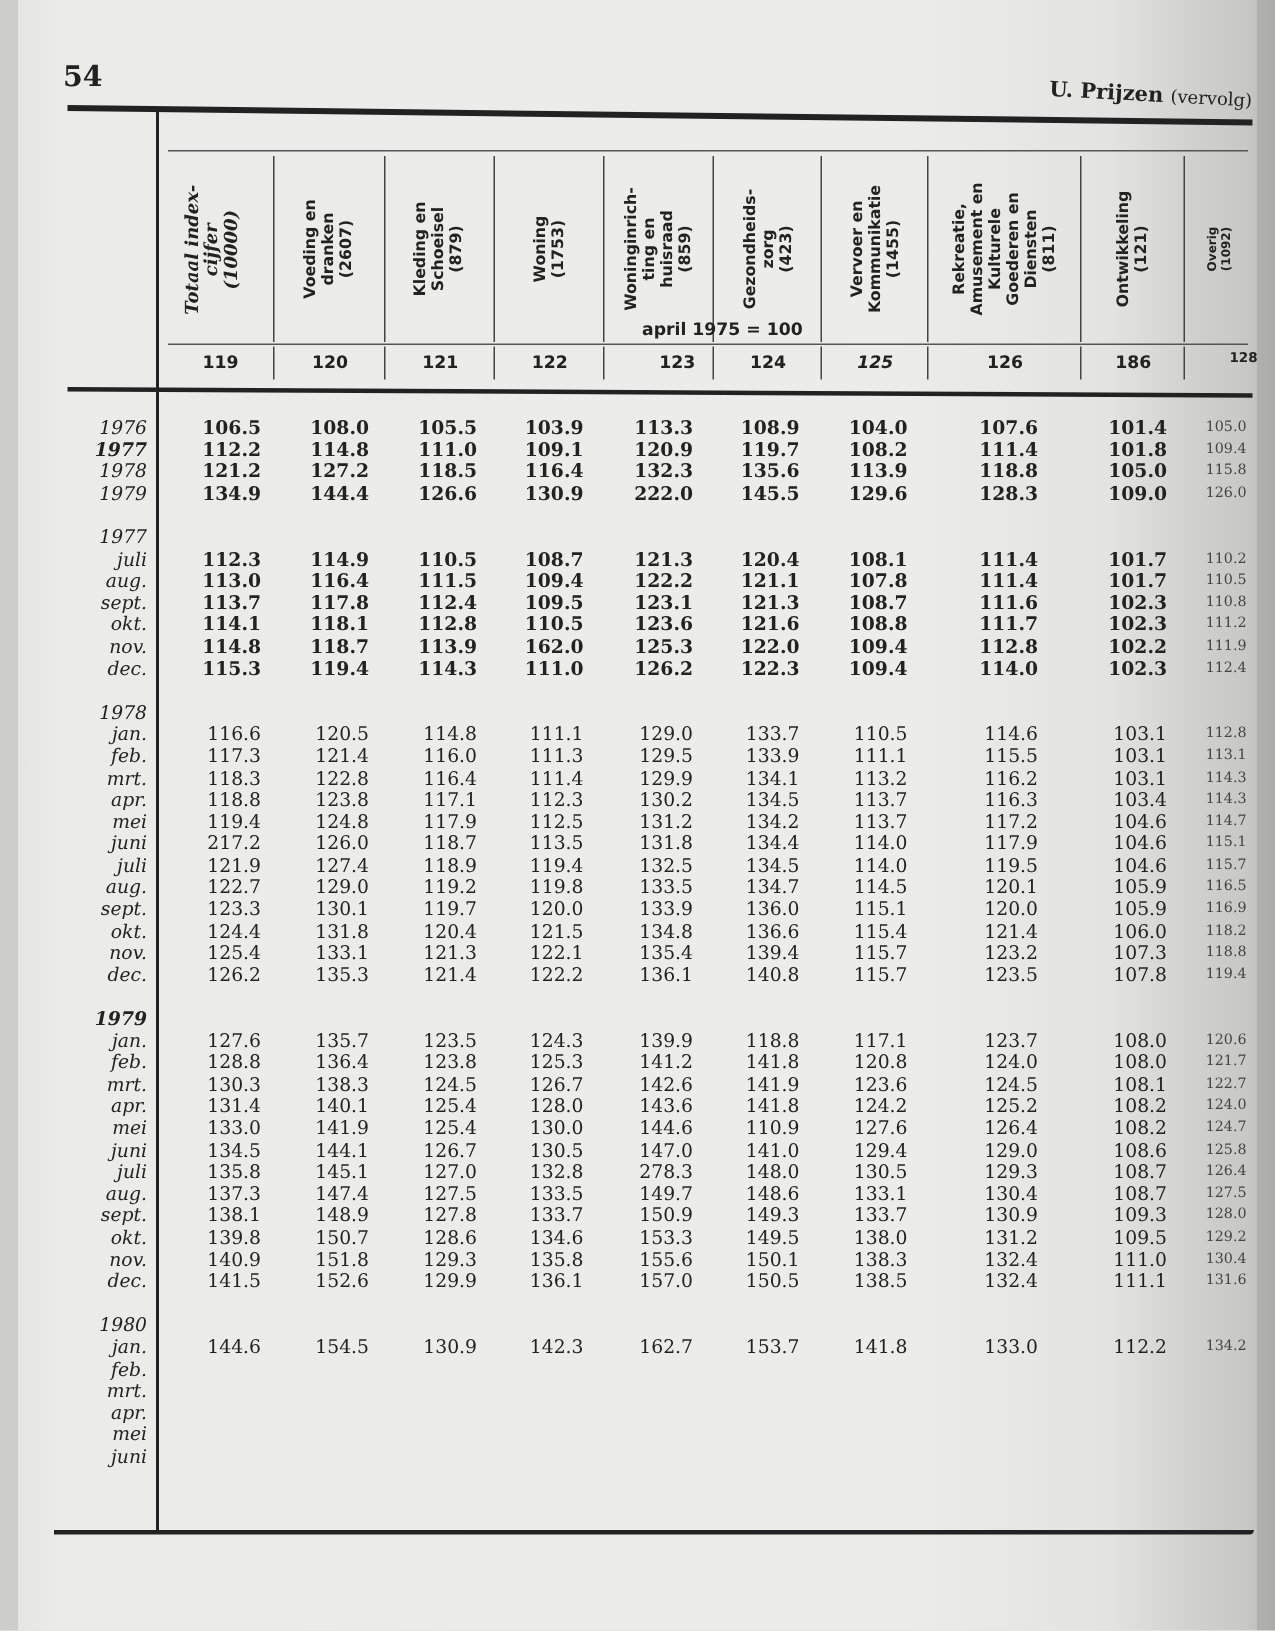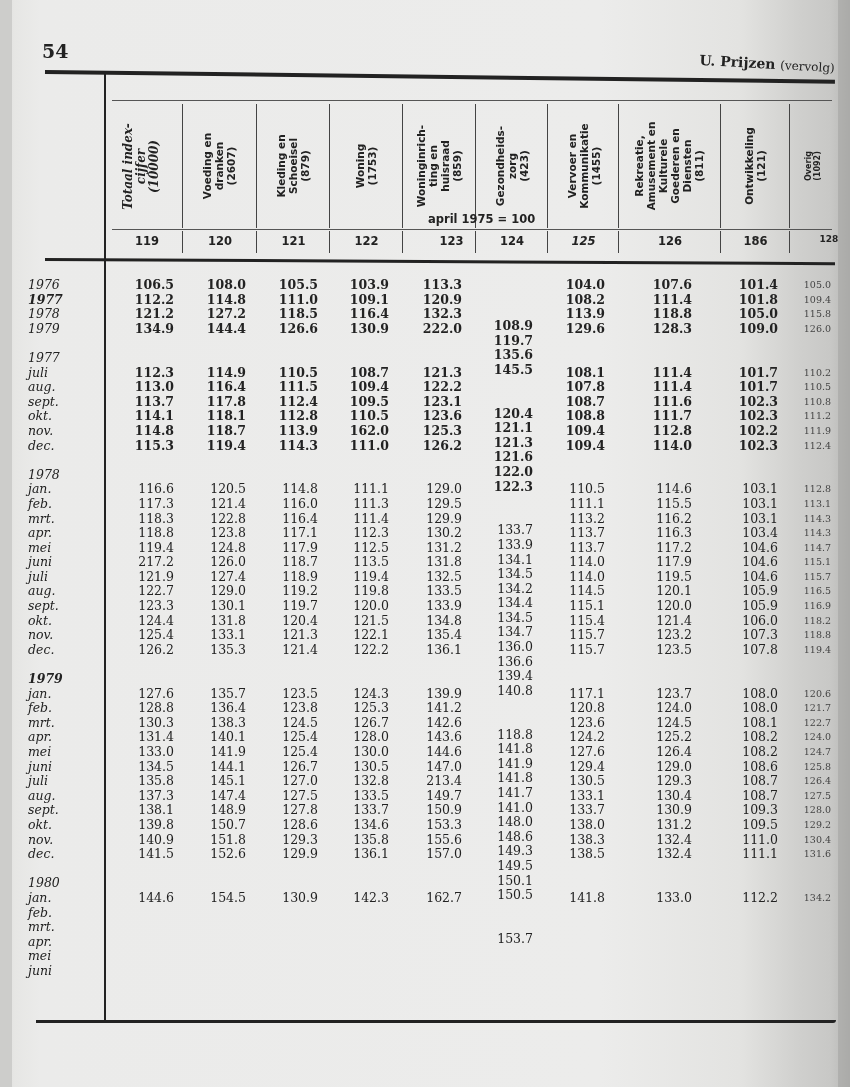--- a/index.html
+++ b/index.html
@@ -52,21 +52,21 @@
   .num-rule { position: absolute; left: 112px; top: 229px; width: 720px; height: 1px; background: #555; }
   .col-num {
     position: absolute; top: 234px; text-align: center;
     font-family: "DejaVu Sans", sans-serif; font-size: 11.5px; font-weight: bold; color: #222;
   }
   .col-num-sep { position: absolute; top: 231px; height: 22px; width: 1px; background: #444; }
   .rowlabels {
     position: absolute; left: 18px; top: 278px; width: 80px;
     font-family: "DejaVu Serif", serif; font-style: italic; font-size: 12.5px; line-height: 14.6px; color: #222;
   }
-  .rowlabels div { height: 14.6px; padding-left: 10px; white-space: nowrap; }
+  .rowlabels div { height: 14.6px; padding-left: 10px; white-space: nowrap; text-align: right; }
   .rowlabels .b { font-weight: bold; }
   .datacol {
     position: absolute; top: 278px;
     font-family: "DejaVu Serif", serif; font-size: 12.5px; line-height: 14.6px; color: #222; text-align: right;
   }
   .datacol div { height: 14.6px; white-space: nowrap; }
   .datacol .b { font-weight: bold; }
   .datacol.small { font-size: 9.5px; color: #444; }
   .right-edge { position: absolute; left: 838px; top: 0; width: 12px; height: 1087px; background: #9b9b99; opacity: 0.45; }
 </style>
@@ -453,36 +453,36 @@
       <div>135.4</div>
       <div>136.1</div>
       <div>&nbsp;</div>
       <div>&nbsp;</div>
       <div>139.9</div>
       <div>141.2</div>
       <div>142.6</div>
       <div>143.6</div>
       <div>144.6</div>
       <div>147.0</div>
-      <div>213.4</div>
+      <div>278.3</div>
       <div>149.7</div>
       <div>150.9</div>
       <div>153.3</div>
       <div>155.6</div>
       <div>157.0</div>
       <div>&nbsp;</div>
       <div>&nbsp;</div>
       <div>162.7</div>
       <div>&nbsp;</div>
       <div>&nbsp;</div>
       <div>&nbsp;</div>
       <div>&nbsp;</div>
       <div>&nbsp;</div>
     </div>
-  <div class="datacol" style="left:477px;width:56px;margin-top:41px;">
+  <div class="datacol" style="left:477px;width:56px;">
       <div class="b">108.9</div>
       <div class="b">119.7</div>
       <div class="b">135.6</div>
       <div class="b">145.5</div>
       <div class="b">&nbsp;</div>
       <div class="b">&nbsp;</div>
       <div class="b">120.4</div>
       <div class="b">121.1</div>
       <div class="b">121.3</div>
       <div class="b">121.6</div>
@@ -501,21 +501,21 @@
       <div>136.0</div>
       <div>136.6</div>
       <div>139.4</div>
       <div>140.8</div>
       <div>&nbsp;</div>
       <div>&nbsp;</div>
       <div>118.8</div>
       <div>141.8</div>
       <div>141.9</div>
       <div>141.8</div>
-      <div>141.7</div>
+      <div>110.9</div>
       <div>141.0</div>
       <div>148.0</div>
       <div>148.6</div>
       <div>149.3</div>
       <div>149.5</div>
       <div>150.1</div>
       <div>150.5</div>
       <div>&nbsp;</div>
       <div>&nbsp;</div>
       <div>153.7</div>

